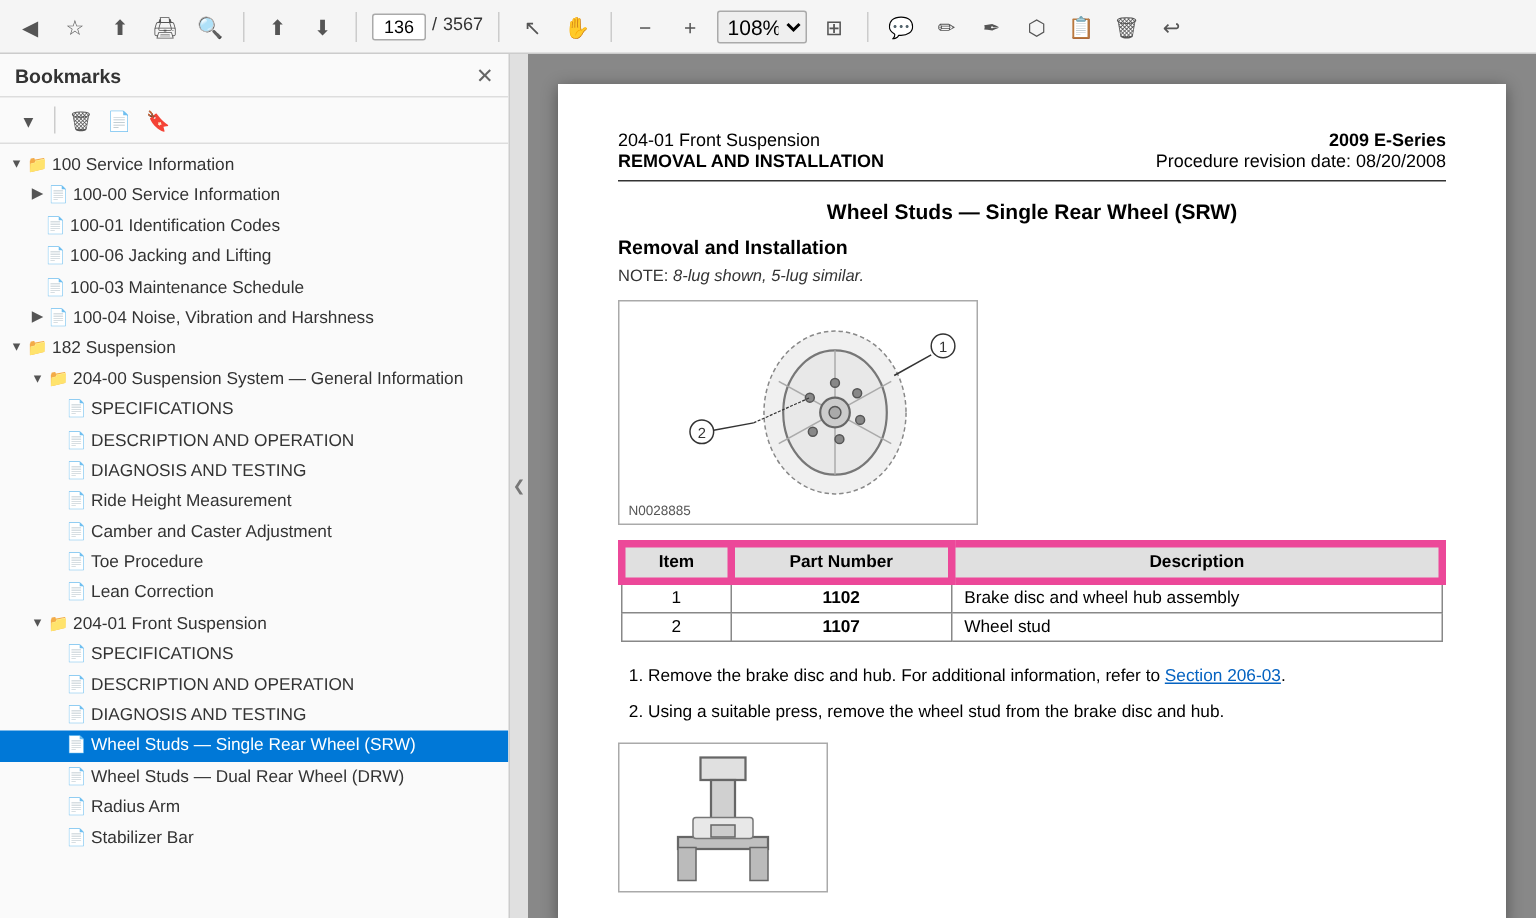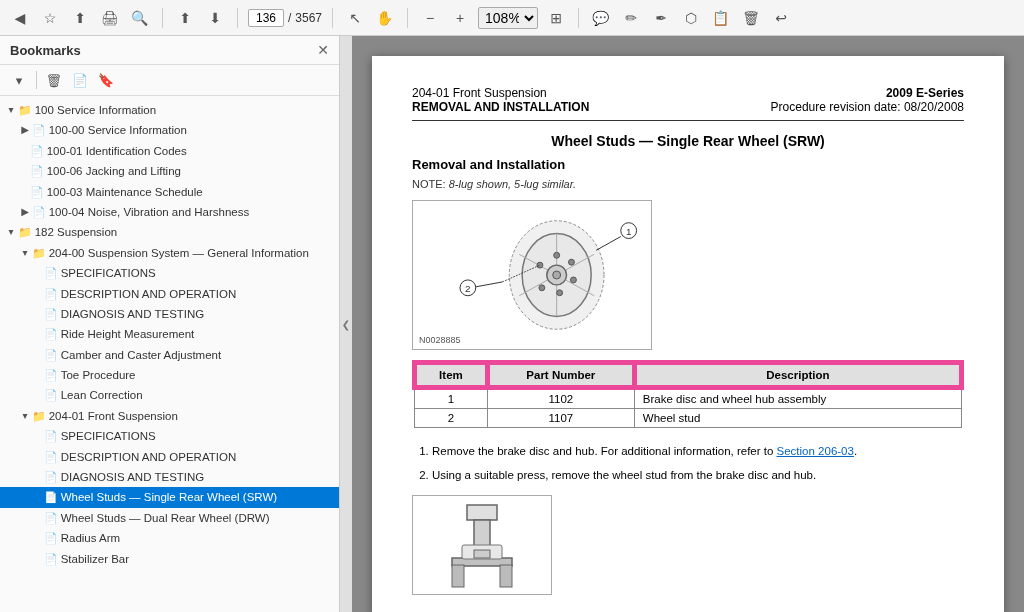--- a/index.html
+++ b/index.html
@@ -20,21 +20,21 @@
       width: 24px; height: 24px;
       display: flex; align-items: center; justify-content: center;
       cursor: pointer;
       border-radius: 3px;
       color: #555;
       font-size: 14px;
       border: none; background: transparent;
     }
     .toolbar-separator { width: 1px; height: 20px; background: #ccc; margin: 0 4px; }
     .page-nav {
-      display: flex; align-items: center; gap: 4px;
+      display: flex; gap: 4px;
       font-size: 12px; color: #333;
     }
     .page-nav input {
       width: 36px; text-align: center;
       border: 1px solid #aaa;
       border-radius: 2px;
       padding: 1px 3px;
       font-size: 12px;
     }
     .zoom-select {
@@ -205,21 +205,21 @@
       border: 5px solid #ec4899;
       padding: 4px 8px;
       text-align: center;
       font-weight: bold;
     }
     .parts-table td {
       border: 1px solid #888;
       padding: 3px 8px;
     }
     .parts-table td:first-child { text-align: center; }
-    .parts-table td:nth-child(2) { text-align: center; }
+    .parts-table td:nth-child(2) { text-align: center; font-weight: bold; }
 
     
     .steps-list {
       padding-left: 20px;
       font-size: 11.5px;
       line-height: 1.6;
     }
     .steps-list li { margin-bottom: 6px; }
     .steps-list a { color: #0563c1; }
 

